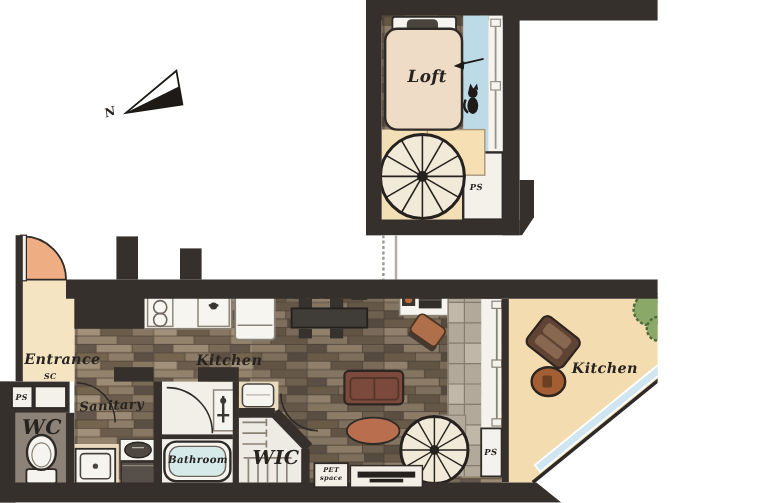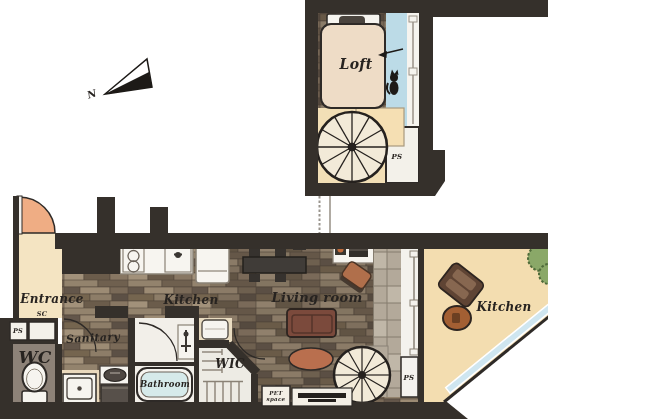--- a/index.html
+++ b/index.html
@@ -326,24 +326,23 @@
   <g>
     <polygon points="147,59 152,87 105,94" fill="none" stroke="#1d1a17" stroke-width="1.5"></polygon>
     <polygon points="149,72 152,87 105,94" fill="#1d1a17"></polygon>
   </g>
 </svg>
 
 <div class="label" style="left:356px;top:64px;font-size:14px;">Loft</div>
 <div class="label small" style="left:397px;top:156px;font-size:7px;">PS</div>
 <div class="label" style="left:52px;top:299px;font-size:12px;">Entrance</div>
 <div class="label" style="left:181px;top:300px;font-size:12px;margin-left:10px;">Kitchen</div>
-<div class="label" style="left:317px;top:297px;font-size:13px;">Living room</div>
 <div class="label small" style="left:18px;top:331px;font-size:6.5px;">PS</div>
 <div class="label small" style="left:42px;top:314px;font-size:6.5px;">SC</div>
 <div class="label" style="left:35px;top:357px;font-size:17px;">WC</div>
 <div class="label rot-sanitary" style="left:93px;top:338px;font-size:11px;">Sanitary</div>
 <div class="label" style="left:165px;top:384px;font-size:8.5px;">Bathroom</div>
-<div class="label" style="left:230px;top:364px;font-size:12px;">WIC</div>
+<div class="label" style="left:230px;top:381px;font-size:16px;">WIC</div>
 <div class="label small wrap" style="left:276px;top:396px;font-size:5.5px;width:22px;">PET space</div>
 <div class="label small" style="left:409px;top:377px;font-size:7px;">PS</div>
 <div class="label" style="left:504px;top:307px;font-size:12px;">Kitchen</div>
 <div class="label rot-n" style="left:92px;top:94px;font-size:10px;font-weight:700;">N</div>
 </div>
 
 </body></html>

